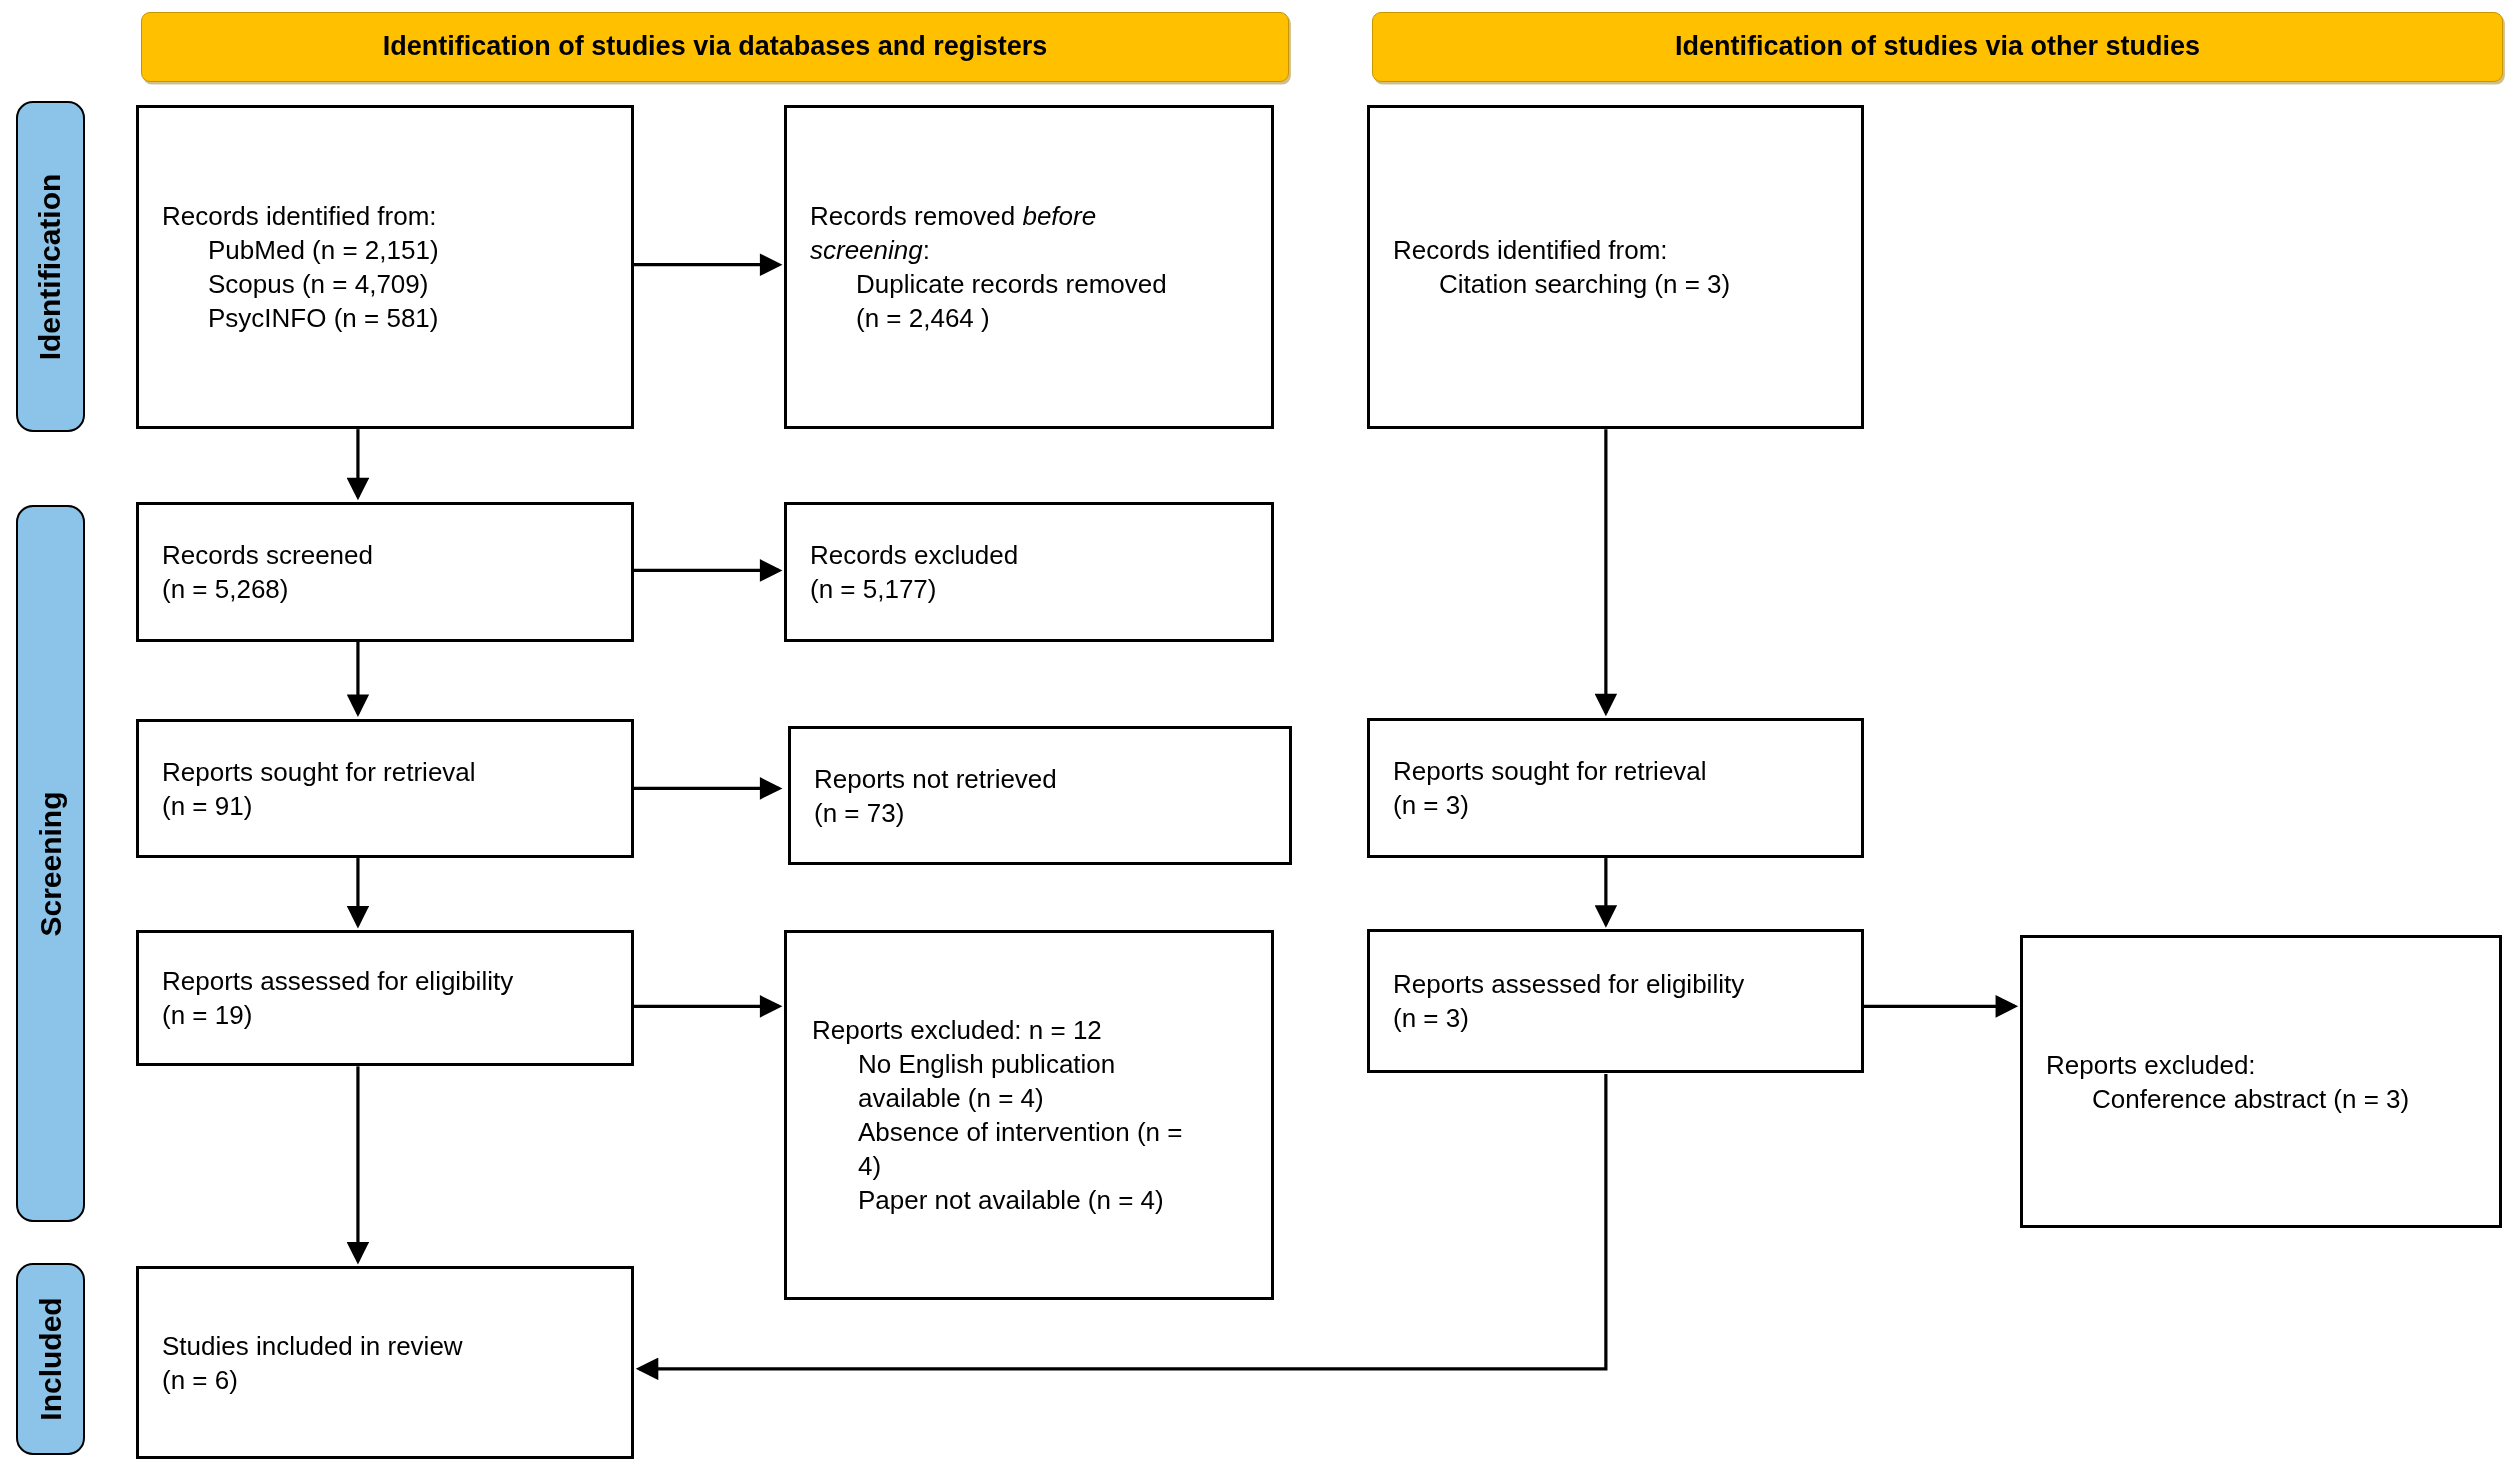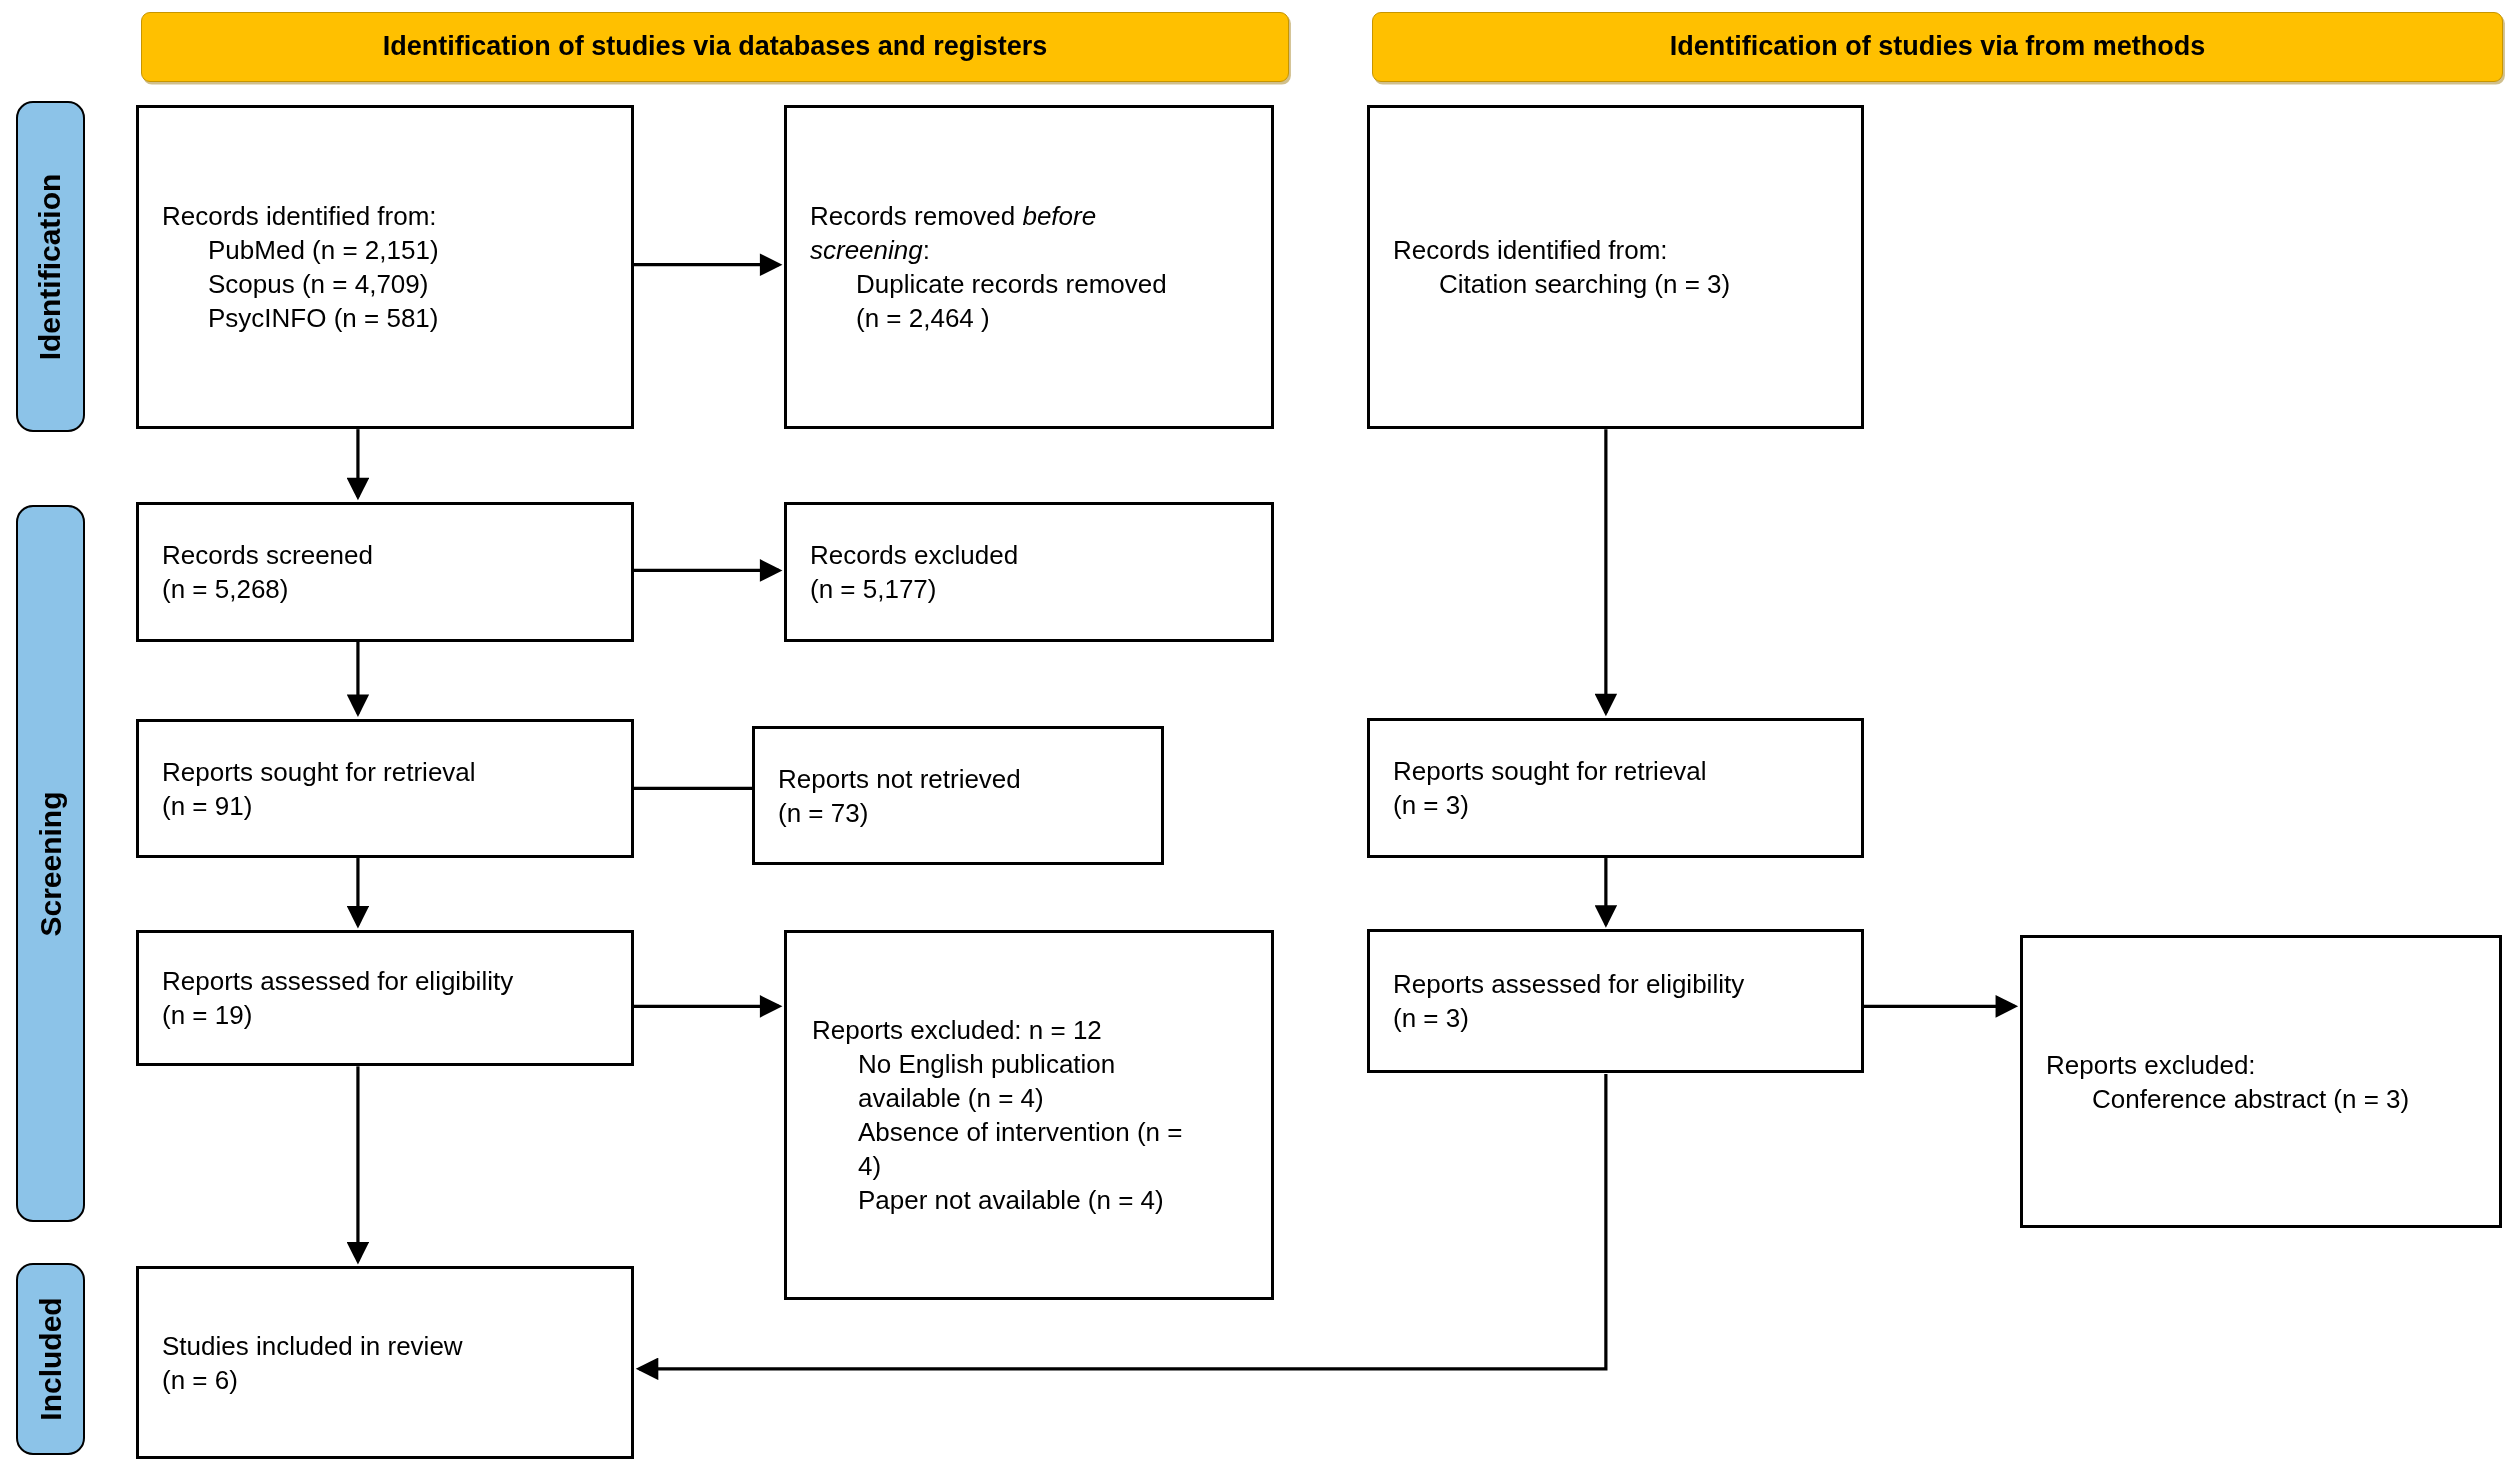--- a/index.html
+++ b/index.html
@@ -73,21 +73,21 @@
     <path d="M2490,665 L2490,1105" marker-end="url(#ah)"></path>
     <path d="M2490,1330 L2490,1433" marker-end="url(#ah)"></path>
     <path d="M2890,1560 L3124,1560" marker-end="url(#ah)"></path>
     <path d="M2490,1665 L2490,2122 L991,2122" marker-end="url(#ah)"></path>
   </svg>
 
   <div class="header" style="left:141px;top:11.6px;width:1146px;height:68px">
     <span>Identification of studies via databases and registers</span>
   </div>
   <div class="header" style="left:1372px;top:11.6px;width:1129px;height:68px">
-    <span>Identification of studies via from methods</span>
+    <span>Identification of studies via other studies</span>
   </div>
 
   <div class="sidebar" style="left:16px;top:101px;width:69px;height:331px">
     <span class="vlabel">Identification</span>
   </div>
   <div class="sidebar" style="left:16px;top:505px;width:69px;height:717px">
     <span class="vlabel">Screening</span>
   </div>
   <div class="sidebar" style="left:16px;top:1263px;width:69px;height:192px">
     <span class="vlabel">Included</span>
@@ -118,21 +118,21 @@
   </div>
   <div class="box" style="left:784px;top:502px;width:490px;height:140px">
     <div class="line">Records excluded</div>
     <div class="line">(n = 5,177)</div>
   </div>
 
   <div class="box" style="left:136px;top:719px;width:498px;height:139px">
     <div class="line">Reports sought for retrieval</div>
     <div class="line">(n = 91)</div>
   </div>
-  <div class="box" style="left:752px;top:726px;width:412px;height:139px">
+  <div class="box" style="left:788px;top:726px;width:504px;height:139px">
     <div class="line">Reports not retrieved</div>
     <div class="line">(n = 73)</div>
   </div>
   <div class="box" style="left:1367px;top:718px;width:497px;height:140px">
     <div class="line">Reports sought for retrieval</div>
     <div class="line">(n = 3)</div>
   </div>
 
   <div class="box" style="left:136px;top:930px;width:498px;height:136px">
     <div class="line">Reports assessed for eligibility</div>

